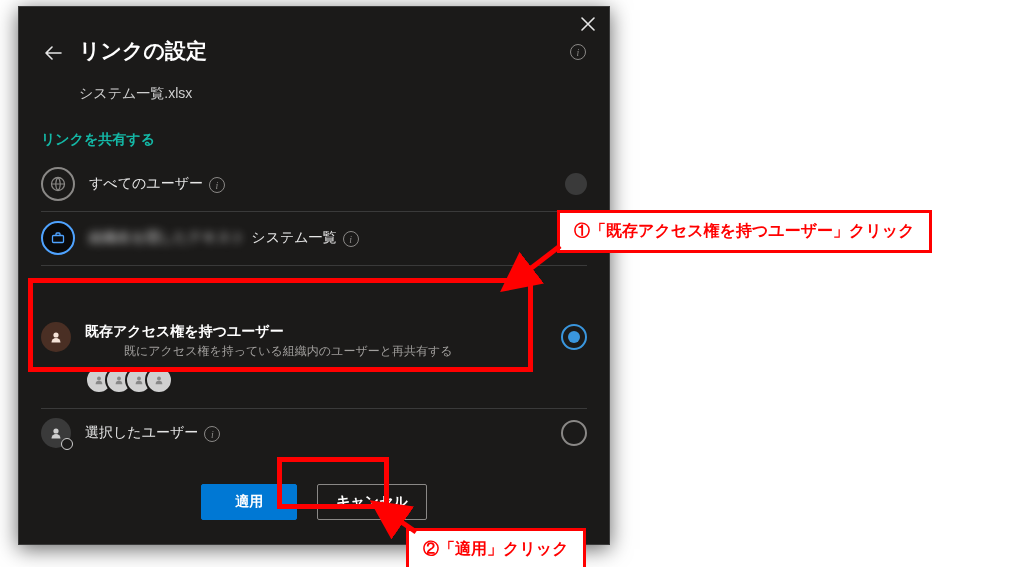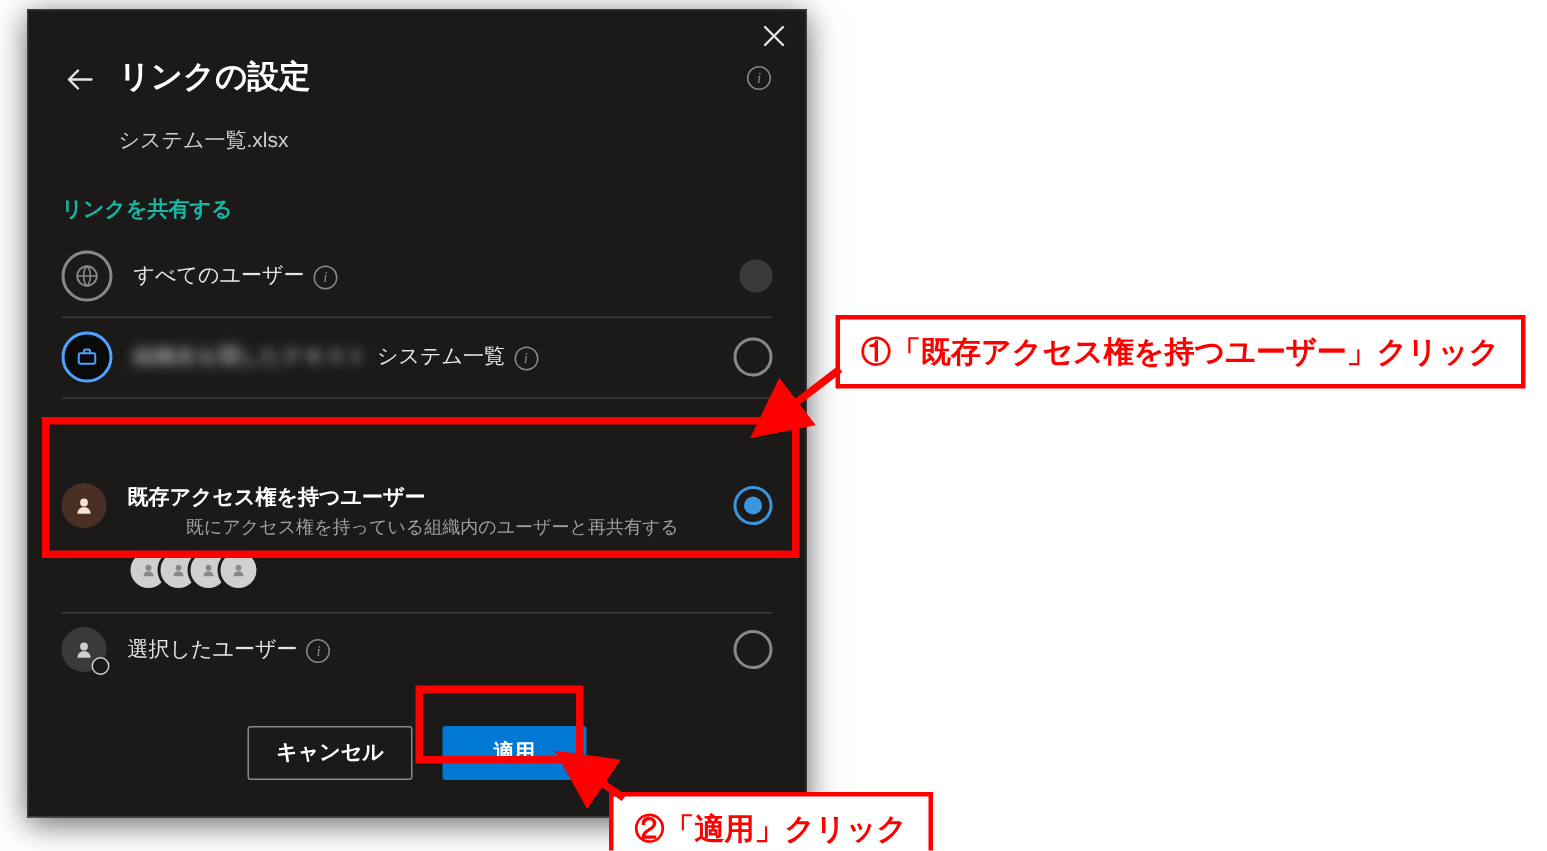--- a/index.html
+++ b/index.html
@@ -9,21 +9,21 @@
     height: 567px;
     background: #ffffff;
     font-family: "Meiryo", "Yu Gothic", "Hiragino Sans", sans-serif;
     position: relative;
     overflow: hidden;
   }
   .dialog {
     position: absolute;
     left: 18px;
     top: 6px;
-    width: 520px;
+    width: 592px;
     background: #1b1a19;
     border: 1px solid #3a3a3a;
     box-shadow: 0 4px 20px rgba(0,0,0,0.6);
     color: #e6e6e6;
     box-sizing: border-box;
   }
   .close-row {
     display: flex;
     justify-content: flex-end;
     padding: 6px 10px 0 10px;
@@ -171,21 +171,21 @@
   }
   .btn-secondary {
     background:#1b1a19; color:#ffffff; border:1px solid #8a8886; font-weight:700;
   }
   
   .callout {
     position:absolute;
     border:3px solid #ff0000;
     background:#ffffff;
     padding:8px 14px;
-    font-size:20px;
+    font-size:16px;
     font-weight:700;
     color:#ff0000;
     white-space:nowrap;
   }
   
   svg.arrow {
     position:absolute;
     overflow:visible;
     pointer-events:none;
   }
@@ -309,22 +309,22 @@
           <span>選択したユーザー</span>
           <span class="info-i">i</span>
         </div>
       </div>
       <div class="radio"></div>
     </div>
 
   </div>
 
   <div class="actions">
+    <div class="btn btn-primary">適用</div>
     <div class="btn btn-secondary">キャンセル</div>
-    <div class="btn btn-primary">適用</div>
   </div>
 
 </div>
 
 <div class="highlight-box" style="left:28px; top:278px; width:505px; height:94px;"></div>
 
 <div class="highlight-box" style="left:277px; top:457px; width:112px; height:52px;"></div>
 
 <div class="callout" style="left:557px; top:210px;">①「既存アクセス権を持つユーザー」クリック</div>
 <svg class="arrow" style="left:490px; top:240px;" width="90" height="60">

